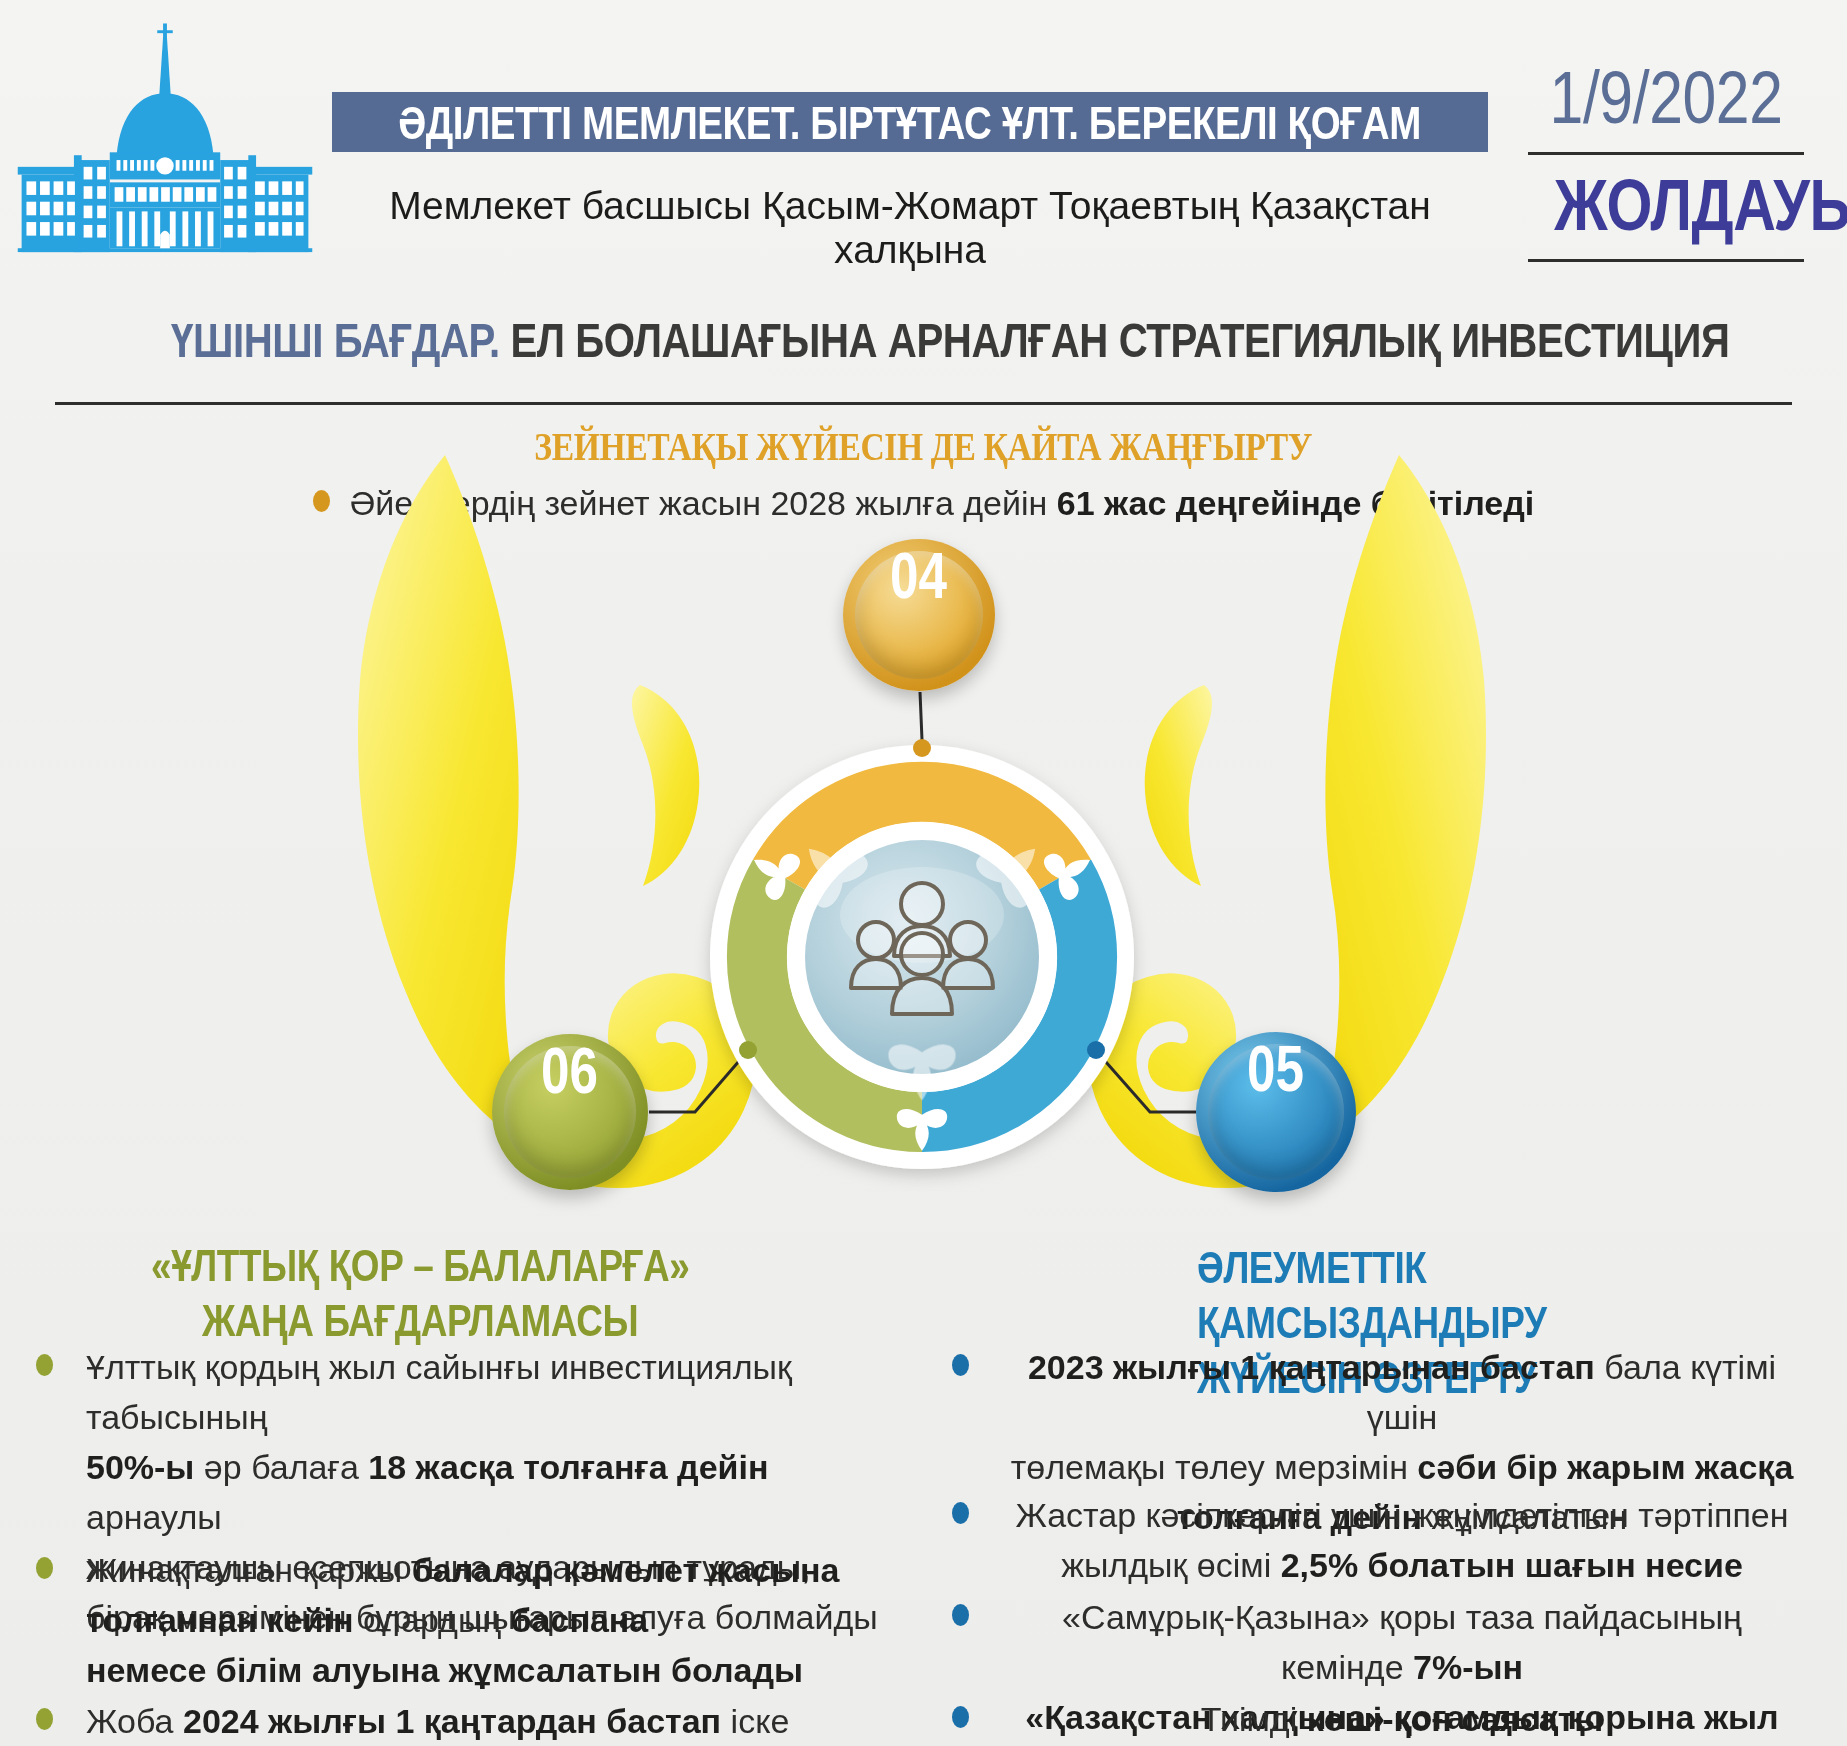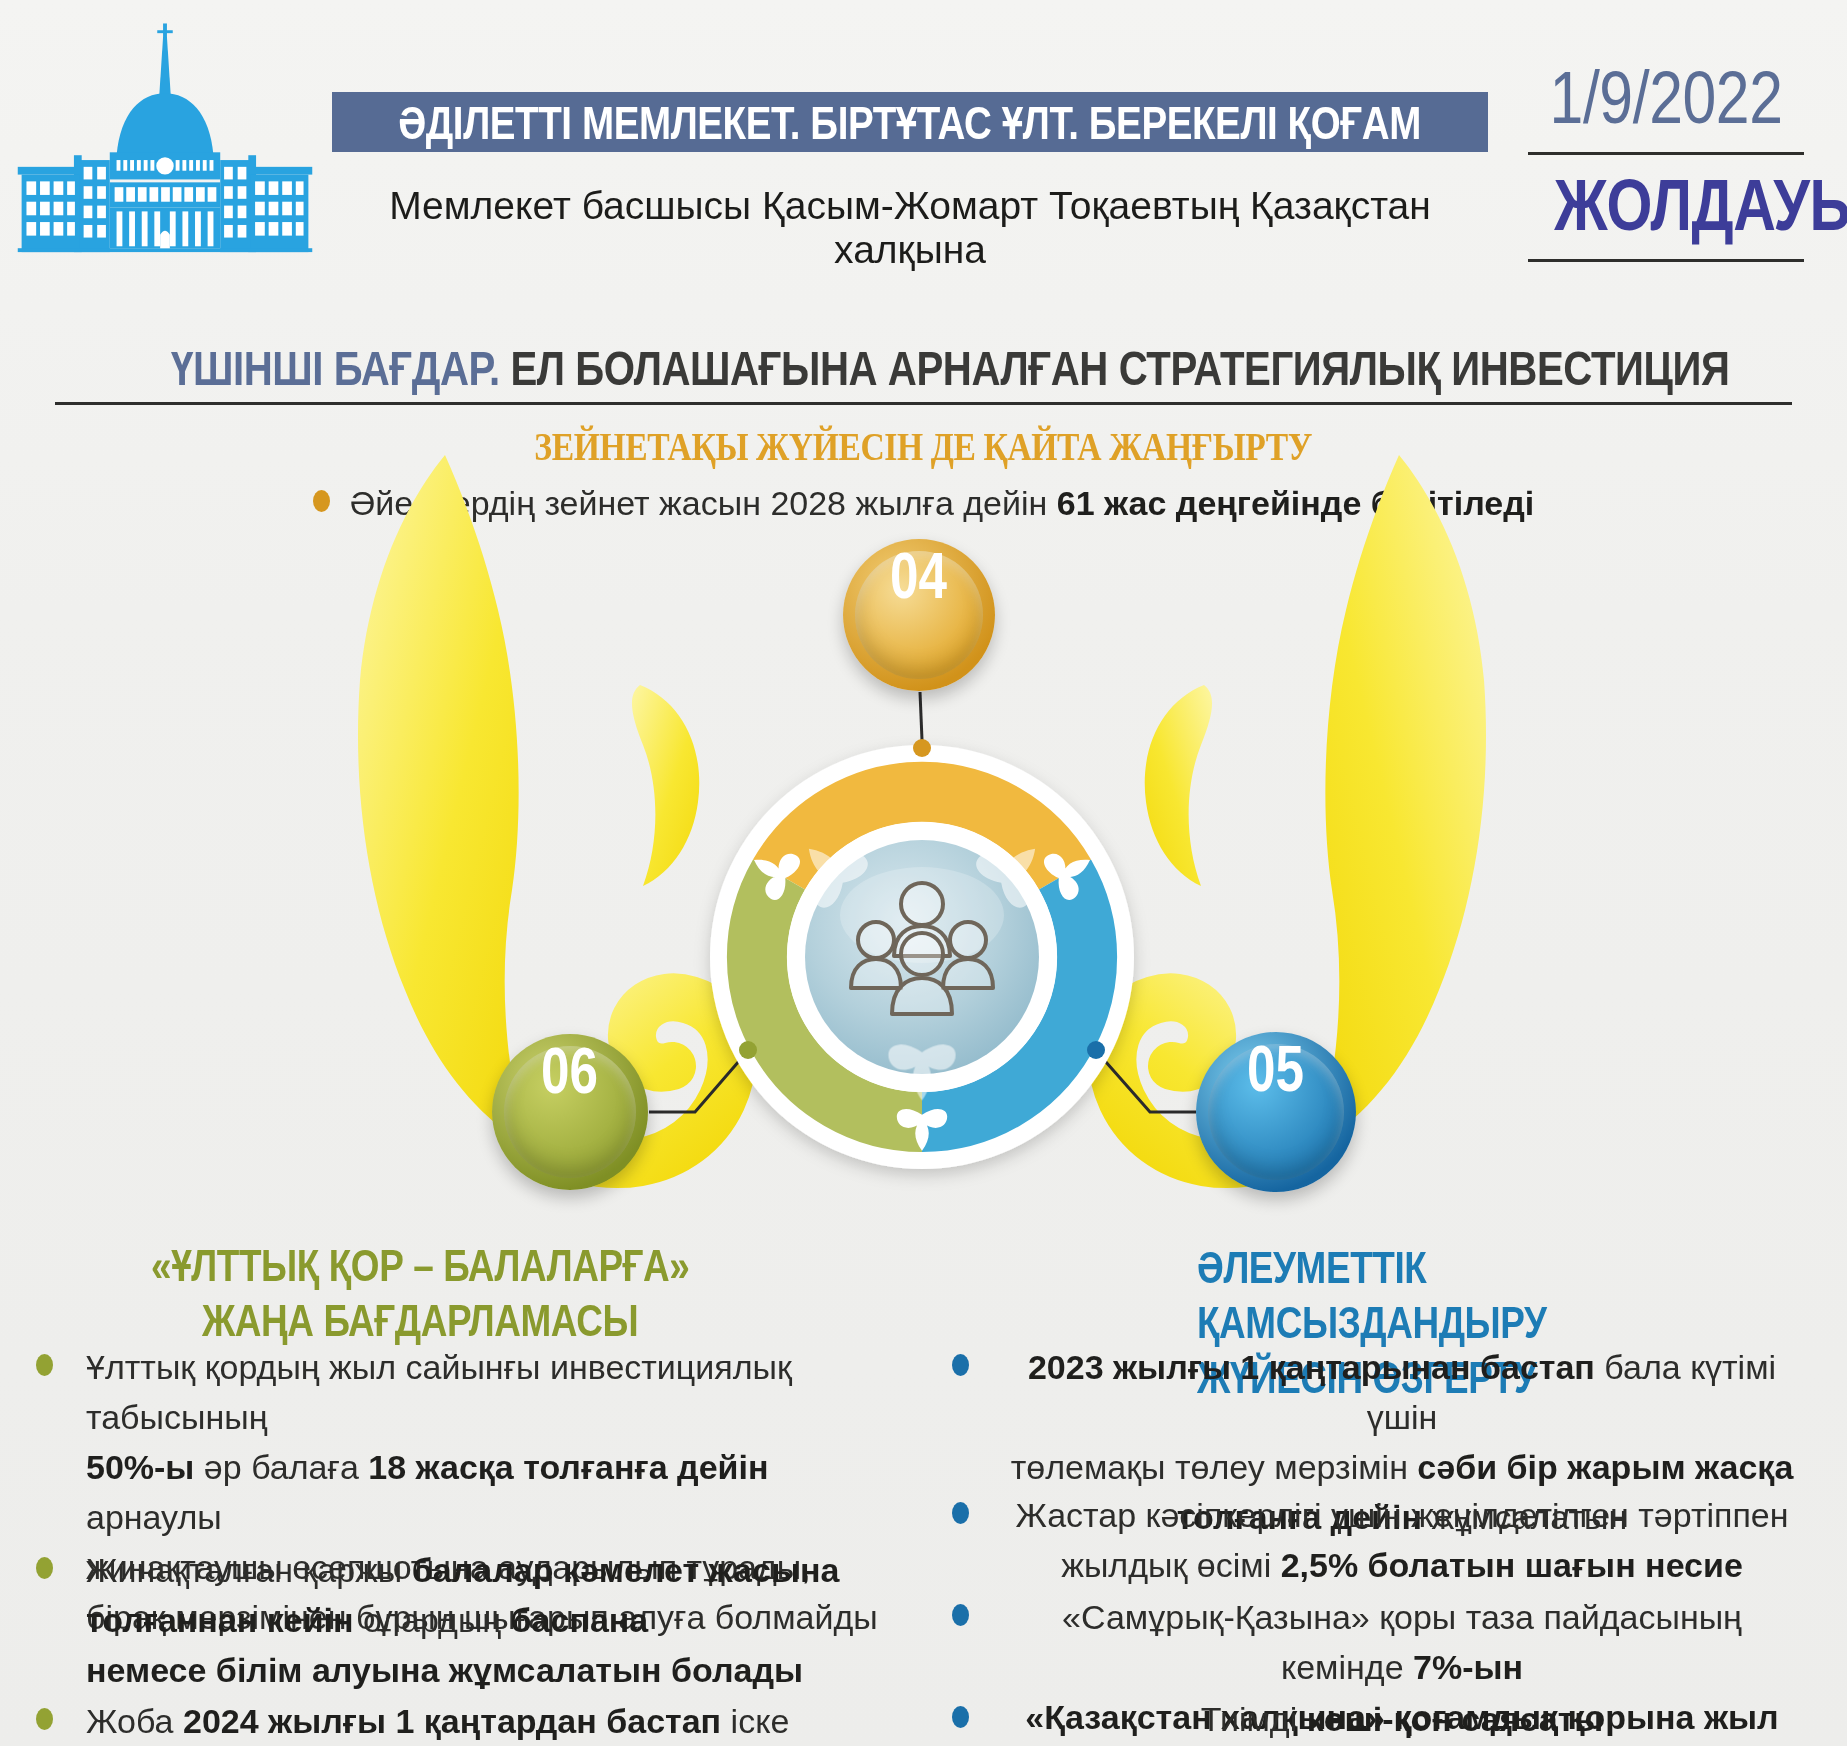--- a/index.html
+++ b/index.html
@@ -14,21 +14,21 @@
   .banner{left:332px;top:92px;width:1156px;height:60px;background:#566b94;
           display:flex;align-items:center;justify-content:center;}
   .banner-text{font-weight:bold;font-size:47px;color:#fff;white-space:nowrap;}
   .subtitle{left:332px;top:184px;width:1156px;text-align:center;font-size:39px;color:#1c1c1a;}
   .date-block{left:1520px;top:48px;width:292px;text-align:center;}
   .date-text{font-weight:normal;font-size:74px;color:#5b6e96;line-height:100px;}
   .zholdauy{font-weight:bold;font-size:72px;color:#3d3d99;line-height:100px;}
   .rule{background:#2e2e2c;height:3px;}
 
   
-  .section-title{left:0;top:312px;width:1847px;text-align:center;font-size:49px;font-weight:bold;white-space:nowrap;margin-top:28px;}
+  .section-title{left:0;top:312px;width:1847px;text-align:center;font-size:49px;font-weight:bold;white-space:nowrap;}
   .hl{color:#5b6e96;} .rest{color:#3a3a38;}
   .section-rule{left:55px;top:402px;width:1737px;}
 
   
   .pension-title{left:0;top:422px;width:1847px;text-align:center;font-size:41px;font-weight:bold;color:#dfa127;font-family:Liberation Serif, serif;}
   .pension-bullet{left:0;top:478px;width:1847px;display:flex;justify-content:center;align-items:flex-start;gap:20px;}
   .dot{width:17px;height:22px;border-radius:50%;flex:0 0 auto;}
   .dot-gold{background:#d6971f;} .dot-olive{background:#93a233;} .dot-blue{background:#1a6fa9;}
   .rich{font-size:34px;line-height:50px;white-space:pre-wrap;}
   .rich b,.rich .b{font-weight:bold;color:#1f1f1d;}

